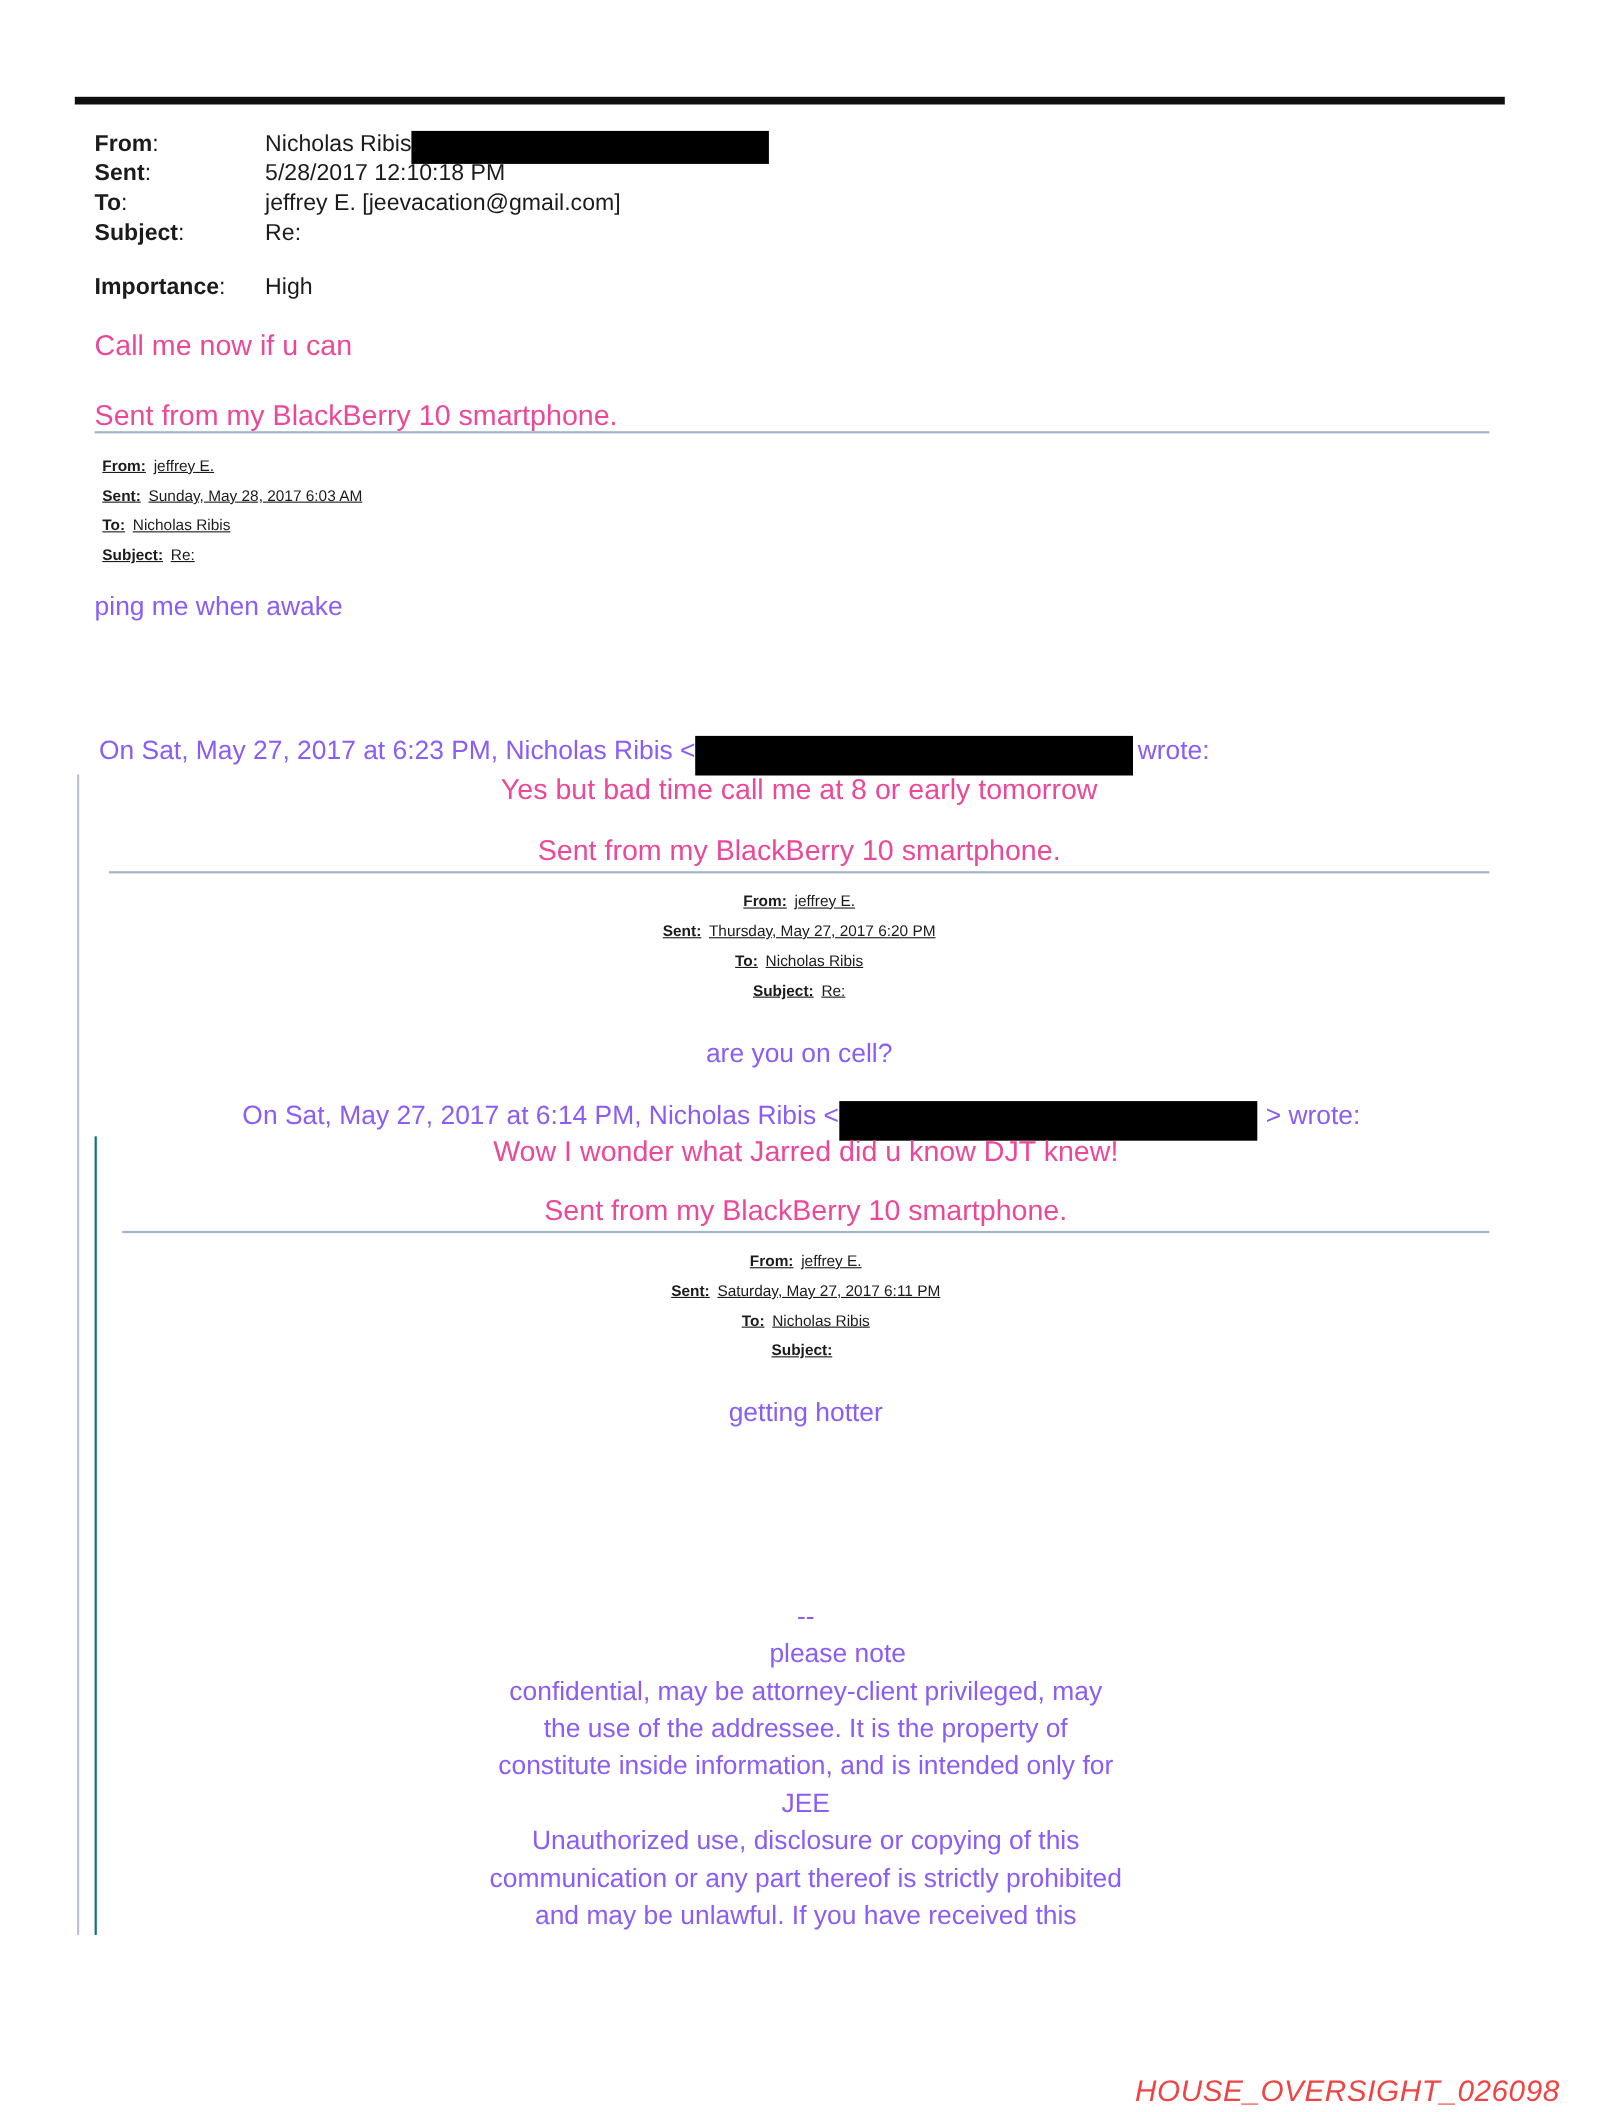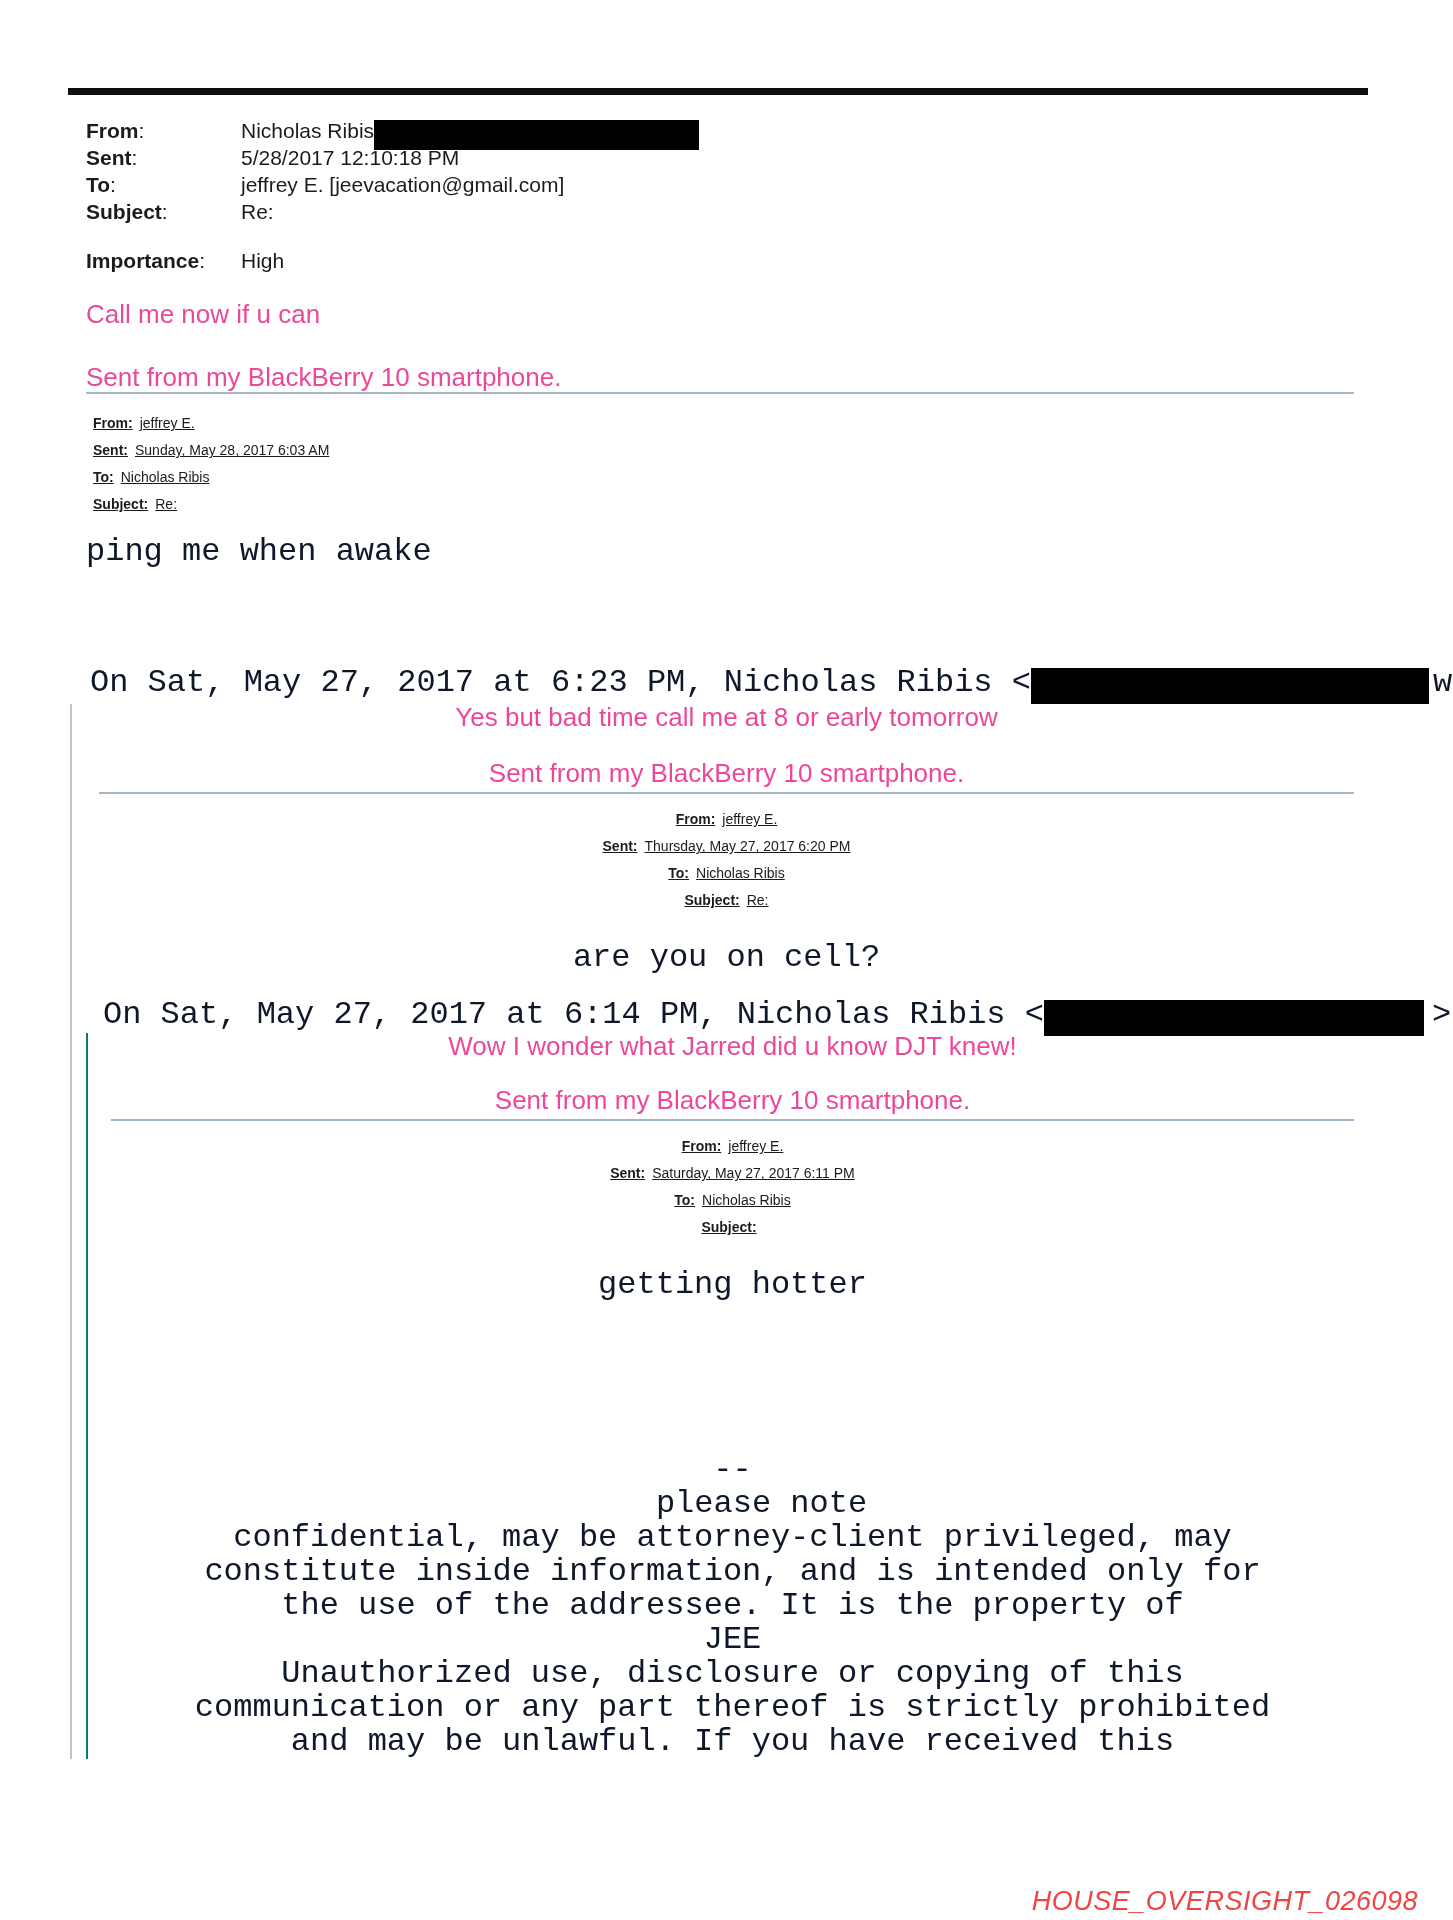--- a/index.html
+++ b/index.html
@@ -24,21 +24,21 @@
   .rule{border:none;border-top:2px solid #a4b5c6;margin:1px 0 0 0;height:0;}
 
   
   .qh{font-size:14px;line-height:27px;text-decoration:underline;}
   .qh .ql{font-weight:bold;margin-right:7px;}
   .qh0{margin-top:16px;margin-left:7px;}
   .qh1{margin-top:12px;}
   .qh2{margin-top:12px;}
 
   
-  .serif{font-family:Liberation Mono, monospace;font-size:32px;line-height:34px;color:#0f172a;}
+  .serif{font-family:Liberation Sans, sans-serif;font-size:24px;line-height:34px;color:#8b5cf6;}
   .ping{margin-top:17px;}
   .onsat{line-height:36px;margin-left:4px;white-space:nowrap;}
   .onsat1{margin-top:96px;}
   .onsat2{margin-top:22px;}
 
   
   .redaction{display:inline-block;background:#000;vertical-align:middle;margin-bottom:-6px;}
   .r-head{width:325px;height:30px;}
   .r-q1{width:398px;height:36px;margin-right:4px;}
   .r-q2{width:380px;height:36px;margin-right:8px;}
@@ -142,22 +142,22 @@
         <div><span class="ql">To:</span><span>Nicholas Ribis</span></div>
         <div><span class="ql">Subject:</span><span></span></div>
       </div>
 
       <div class="serif hotter">getting hotter</div>
 
       <div class="serif dashes">--</div>
       <div class="serif note">please note</div>
       <div>
         <div class="serif disc-line">confidential, may be attorney-client privileged, may</div>
+        <div class="serif disc-line">the use of the addressee. It is the property of</div>
         <div class="serif disc-line">constitute inside information, and is intended only for</div>
-        <div class="serif disc-line">the use of the addressee. It is the property of</div>
         <div class="serif disc-line">JEE</div>
         <div class="serif disc-line">Unauthorized use, disclosure or copying of this</div>
         <div class="serif disc-line">communication or any part thereof is strictly prohibited</div>
         <div class="serif disc-line">and may be unlawful. If you have received this</div>
       </div>
     </blockquote>
   </blockquote>
 
 </div>
 

